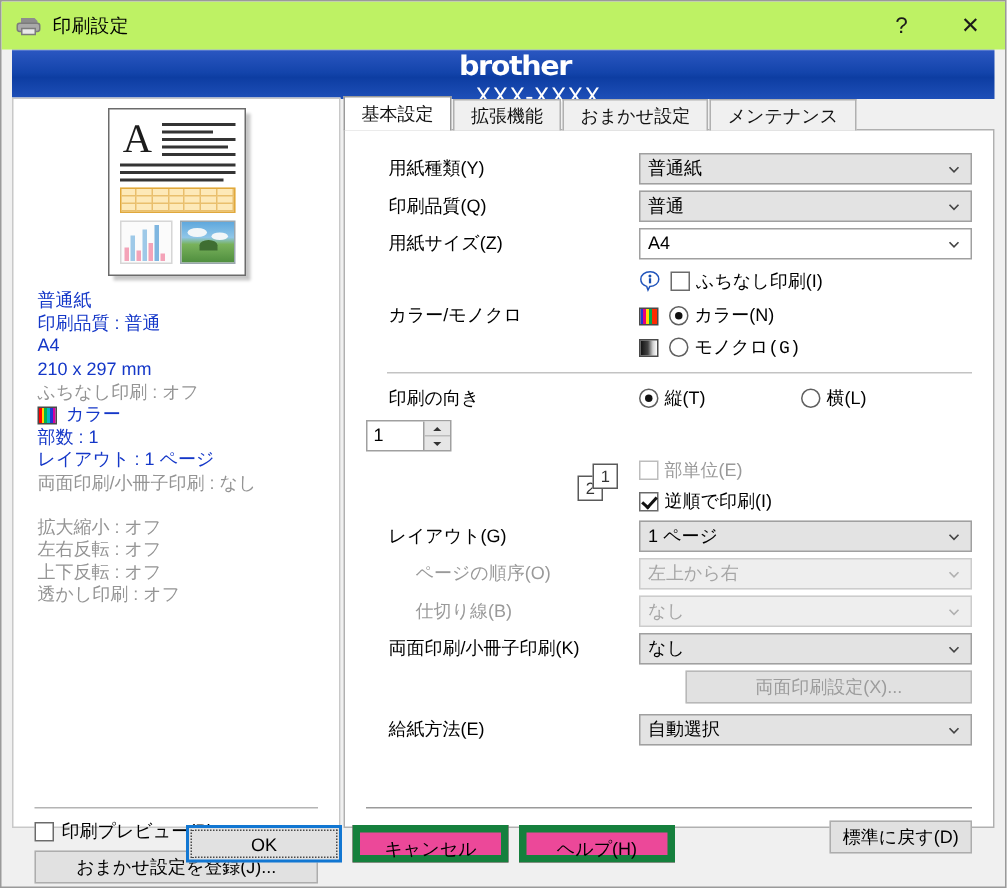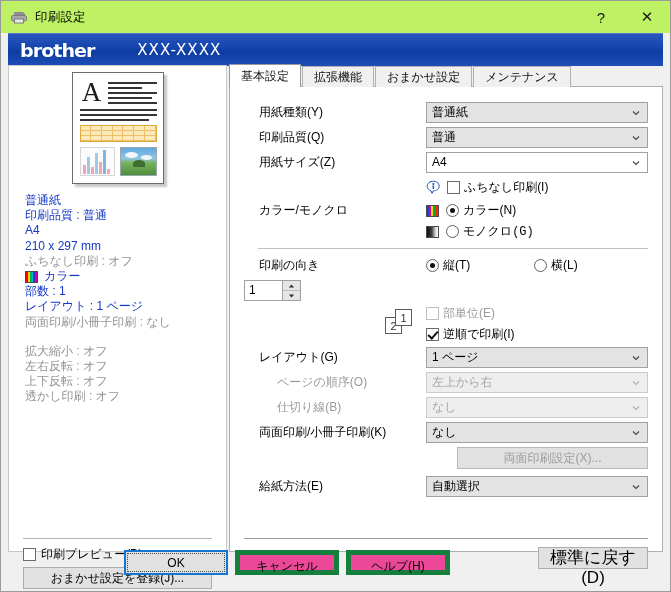--- a/index.html
+++ b/index.html
@@ -65,20 +65,21 @@
   .tb-btn.help { font-size: 15px; }
 
   
   .brandbar {
     height: 32px;
     margin: 0 7px;
     background: linear-gradient(to bottom, #2a56c0 0%, #1344ab 45%, #0d3da2 55%, #1e4fb8 100%);
     display: flex;
     align-items: center;
     border-top: 1px solid #5577cc;
+    flex-direction: column;
   }
   .brand-logo {
     margin-left: 12px;
     font-family: "DejaVu Sans", sans-serif;
     font-weight: bold;
     font-size: 18px;
     color: #fff;
     letter-spacing: -0.9px;
     transform: scaleX(1.06);
     transform-origin: left center;
@@ -463,28 +464,28 @@
   .form-sep {
     position: absolute;
     left: 14px; right: 14px;
     top: 451px;
     border-top: 1px solid #9a9a9a;
   }
   .btn-default {
     position: absolute;
     right: 14px;
     top: 460px;
-    width: 110px;
+    width: 95px;
     height: 22px;
     line-height: 20px;
     text-align: center;
     background: #e1e1e1;
     border: 1px solid #adadad;
     box-sizing: border-box;
-    font-size: 17px;
+    font-size: 12px;
   }
 
   
   .footer {
     position: absolute;
     left: 0; right: 0;
     bottom: 0;
     height: 42px;
   }
   .f-btn {

